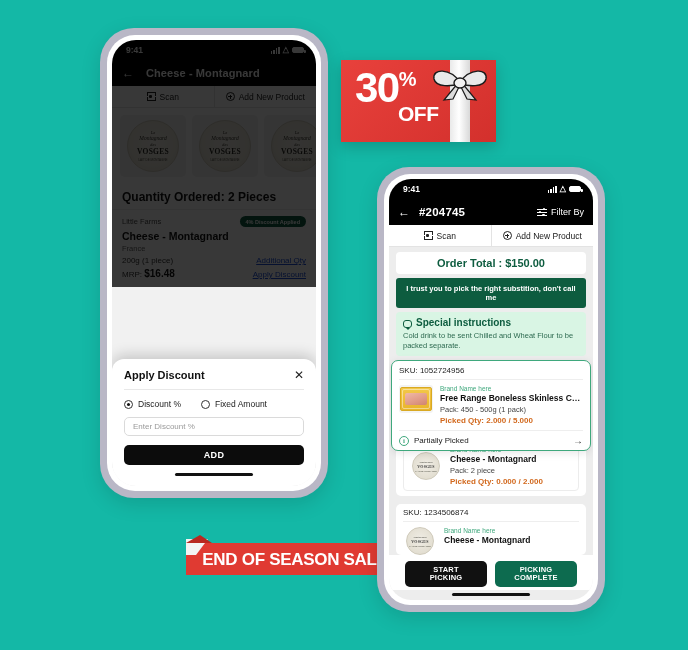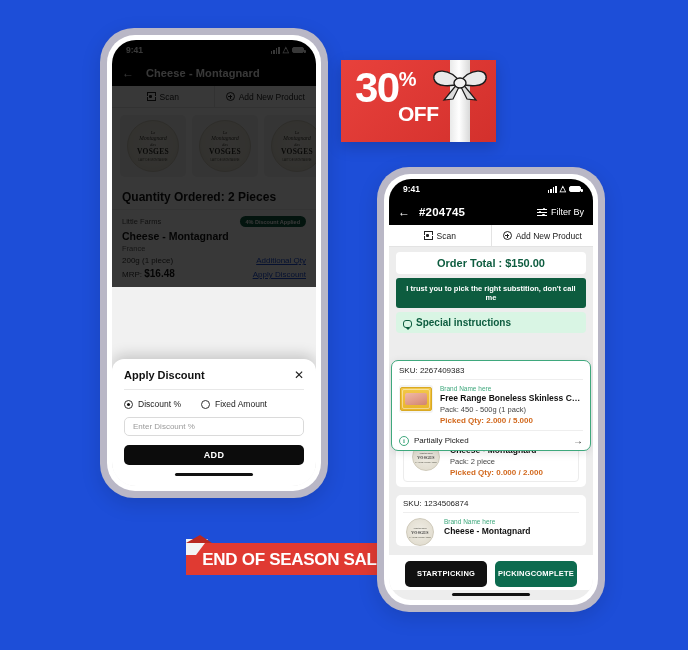--- a/index.html
+++ b/index.html
@@ -2,21 +2,21 @@
 <html><head>
 <meta charset="utf-8">
 <style>
   * { box-sizing: border-box; margin: 0; padding: 0; }
   html, body {
     width: 700px; height: 650px;
     background: #ffffff;
     font-family: "Liberation Sans", sans-serif;
     overflow: hidden;
   }
-  #stage { position: relative; width: 688px; height: 650px; background:#1d4ed8; }
+  #stage { position: relative; width: 688px; height: 650px; background:#14b8a6; }
 
   
   .phone1 {
     position: absolute; left: 100px; top: 28px;
     width: 228px; height: 470px;
     background: #b9b7c6;
     border-radius: 34px;
     padding: 7px;
     box-shadow: 0 6px 20px rgba(0,0,0,0.13);
   }
@@ -251,21 +251,21 @@
   .mini-logo { width:28px;height:28px;border-radius:50%;
     background:radial-gradient(circle at 50% 45%,#f0ede5,#ddd8c9);
     border:1px solid #cfcabb;display:flex;flex-direction:column;align-items:center;justify-content:center; }
   .ml-a{font-family:"Liberation Serif",serif;font-size:2.6px;font-style:italic;color:#4a4a42;}
   .ml-b{font-family:"Liberation Serif",serif;font-size:4px;font-weight:bold;color:#333;letter-spacing:.2px;}
   .ml-c{font-size:2.2px;color:#55554a;margin-top:1px;}
 
   .footer2 {
     background:#fff;display:flex;gap:8px;padding:6px 9px 3px;justify-content:center;
   }
-  .fbtn { flex:1;max-width:82px;height:26px;border-radius:5px;display:flex;flex-direction:row;
+  .fbtn { flex:1;max-width:82px;height:26px;border-radius:5px;display:flex;flex-direction:column;
           align-items:center;justify-content:center;font-size:7.5px;font-weight:bold;line-height:1.15;letter-spacing:.2px; }
   .fbtn.dark { background:#111;color:#fff; }
   .fbtn.green { background:#0d6b4f;color:#fff; }
   .homebar2 { width:78px;height:2.6px;background:#111;border-radius:2px;margin:3px auto 4px; }
 </style>
 </head>
 <body>
 
 <div id="stage">
 
@@ -455,20 +455,21 @@
 
         <div class="body2">
           <div class="ordertotal">Order Total : $150.00</div>
           <div class="trustbar">I trust you to pick the right substition, don't call me</div>
 
           <div class="special">
             <div class="sp-head">
               <span class="chat-ic"></span>
               <span>Special instructions</span>
             </div>
+            <div class="sp-body">Cold drink to be sent Chilled and Wheat Flour to be packed separate.</div>
           </div>
 
           <div style="height:63px"></div>
 
           <div class="listcard">
             <div class="lc-head">
               <div>
                 <div class="lc-sub">Substituted</div>
                 <div class="sku" style="border:0;padding:0">SKU: 1234506874</div>
               </div>
@@ -505,21 +506,21 @@
               </div>
               <div class="pdetail">
                 <div class="p-brand">Brand Name here</div>
                 <div class="p-name">Cheese - Montagnard</div>
               </div>
             </div>
           </div>
         </div>
 
         <div class="hl-card">
-          <div class="sku">SKU: 2267409383</div>
+          <div class="sku">SKU: 1052724956</div>
           <div class="prow">
             <div class="pthumb">
               <div class="chicken"></div>
             </div>
             <div class="pdetail">
               <div class="p-brand">Brand Name here</div>
               <div class="p-name">Free Range Boneless Skinless Chicken...</div>
               <div class="p-pack">Pack: 450 - 500g (1 pack)</div>
               <div class="p-qty">Picked Qty: 2.000 / 5.000</div>
             </div>

